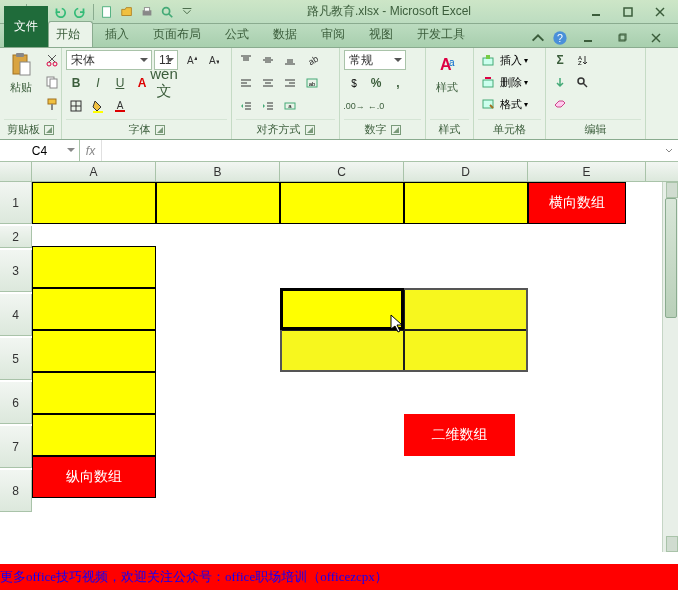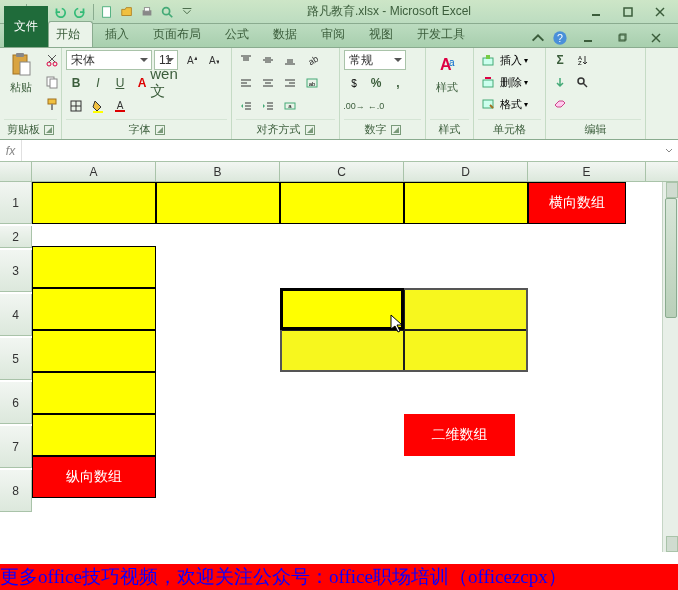--- a/index.html
+++ b/index.html
@@ -27,21 +27,21 @@
   
   .ribbon { height: 92px; background: #eaf3e9; border-bottom: 1px solid #8aab8f; display: flex; }
   .group { border-right: 1px solid #c5dbc5; display: flex; flex-direction: column; padding: 2px 4px 0 4px; }
   .group-body { flex: 1; display: flex; align-items: flex-start; gap: 4px; }
   .group-label { text-align: center; font-size: 11px; color: #3b5d3b; padding: 2px 0; border-top: 1px solid #d5e5d5; display:flex; justify-content:center; gap:4px; align-items:center;}
   .group-label .launcher { width:10px; height:10px; border:1px solid #7a9a7a; display:inline-block; position:relative; cursor:pointer;}
   .group-label .launcher::after{content:"";position:absolute;right:1px;bottom:1px;border:3px solid transparent;border-right-color:#7a9a7a;border-bottom-color:#7a9a7a;}
   
   .bigbtn { display:flex; flex-direction:column; align-items:center; gap:2px; padding:2px 4px; cursor:pointer; color:#3b5d3b; font-size:11px;}
   .bigbtn svg { width:26px; height:26px; }
-  .col { display:flex; flex-direction:column; gap:2px; }
+  .col { display:flex; flex-direction:column; gap:2px;text-align:center; }
   .row { display:flex; gap:2px; align-items:center; }
   .sbtn { width:20px; height:20px; display:flex; align-items:center; justify-content:center; cursor:pointer; color:#3b5d3b; border:1px solid transparent; }
   .sbtn svg { width:14px; height:14px; }
   .combo { height:20px; border:1px solid #a9c3a9; background:#fff; display:flex; align-items:center; padding:0 14px 0 4px; position:relative; font-size:12px; color:#333; cursor:pointer;}
   .combo::after { content:""; position:absolute; right:3px; top:7px; border:4px solid transparent; border-top-color:#555;}
   .combo.font { width:86px; }
   .combo.size { width:24px; }
   .combo.numfmt { width:62px; }
   
   
@@ -64,21 +64,21 @@
   
   .cell { position:absolute; border-right:1px solid #d4d4d4; border-bottom:1px solid #d4d4d4; background:#fff; display:flex; align-items:center; justify-content:center; font-size:13px; cursor:cell;}
   .yellow { background:#ffff00; border:1px solid #000;}
   .red { background:#ff0000; color:#fff; border:1px solid #000; font-size:14px;}
   
   .sel-range { position:absolute; border:2px solid #555; background:rgba(200,200,200,0.15); pointer-events:none;}
   .active-cell { position:absolute; border:3px solid #000; background:#ffff00; pointer-events:none;}
   .cursor-arrow { position:absolute; width:16px; height:20px; pointer-events:none; }
   
   
-  .banner { position:absolute; left:0; bottom:0; width:100%; height:26px; background:#ff0000; color:#0b00ff; display:flex; align-items:center; font-size:19px; font-family: SimSun, serif; overflow:hidden; white-space:nowrap;}
+  .banner { position:absolute; left:0; bottom:0; width:100%; height:26px; background:#ff0000; color:#0b00ff; display:flex; align-items:center; font-size:13px; font-family: SimSun, serif; overflow:hidden; white-space:nowrap;}
   
   .scroll-v { position:absolute; right:0; top:20px; bottom:0; width:16px; background:#e8efe8; border-left:1px solid #c5d5c5;}
   .scroll-v::before, .scroll-v::after { content:""; position:absolute; left:3px; width:10px; height:14px; background:#d0dcd0; border:1px solid #a9c3a9;}
   .scroll-v::before { top:0;} .scroll-v::after{ bottom:0;}
   .scroll-thumb-v { position:absolute; left:2px; top:16px; width:12px; height:120px; background:linear-gradient(#d8e6d8,#b9d0b9); border:1px solid #8aab8f; border-radius:2px;}
 </style>
 </head>
 <body>
 
 <div class="titlebar">
@@ -524,20 +524,21 @@
       </div>
     </div>
       </div>
     <div class="group-label">
         <span>编辑</span>
       </div>
   </div>
 </div>
 
 <div class="fbar">
+  <div class="namebox">C4</div>
   <div class="fx-btns">
     <div class="fx-btn">fx</div>
   </div>
   <input class="formula-input" value="" style="">
   <div class="fbar-expand">
       <svg width="10" height="10" viewBox="0 0 10 10">
         <path d="M2 3 L5 6 L8 3" stroke="#888" fill="none"></path>
       </svg>
     </div>
 </div>

